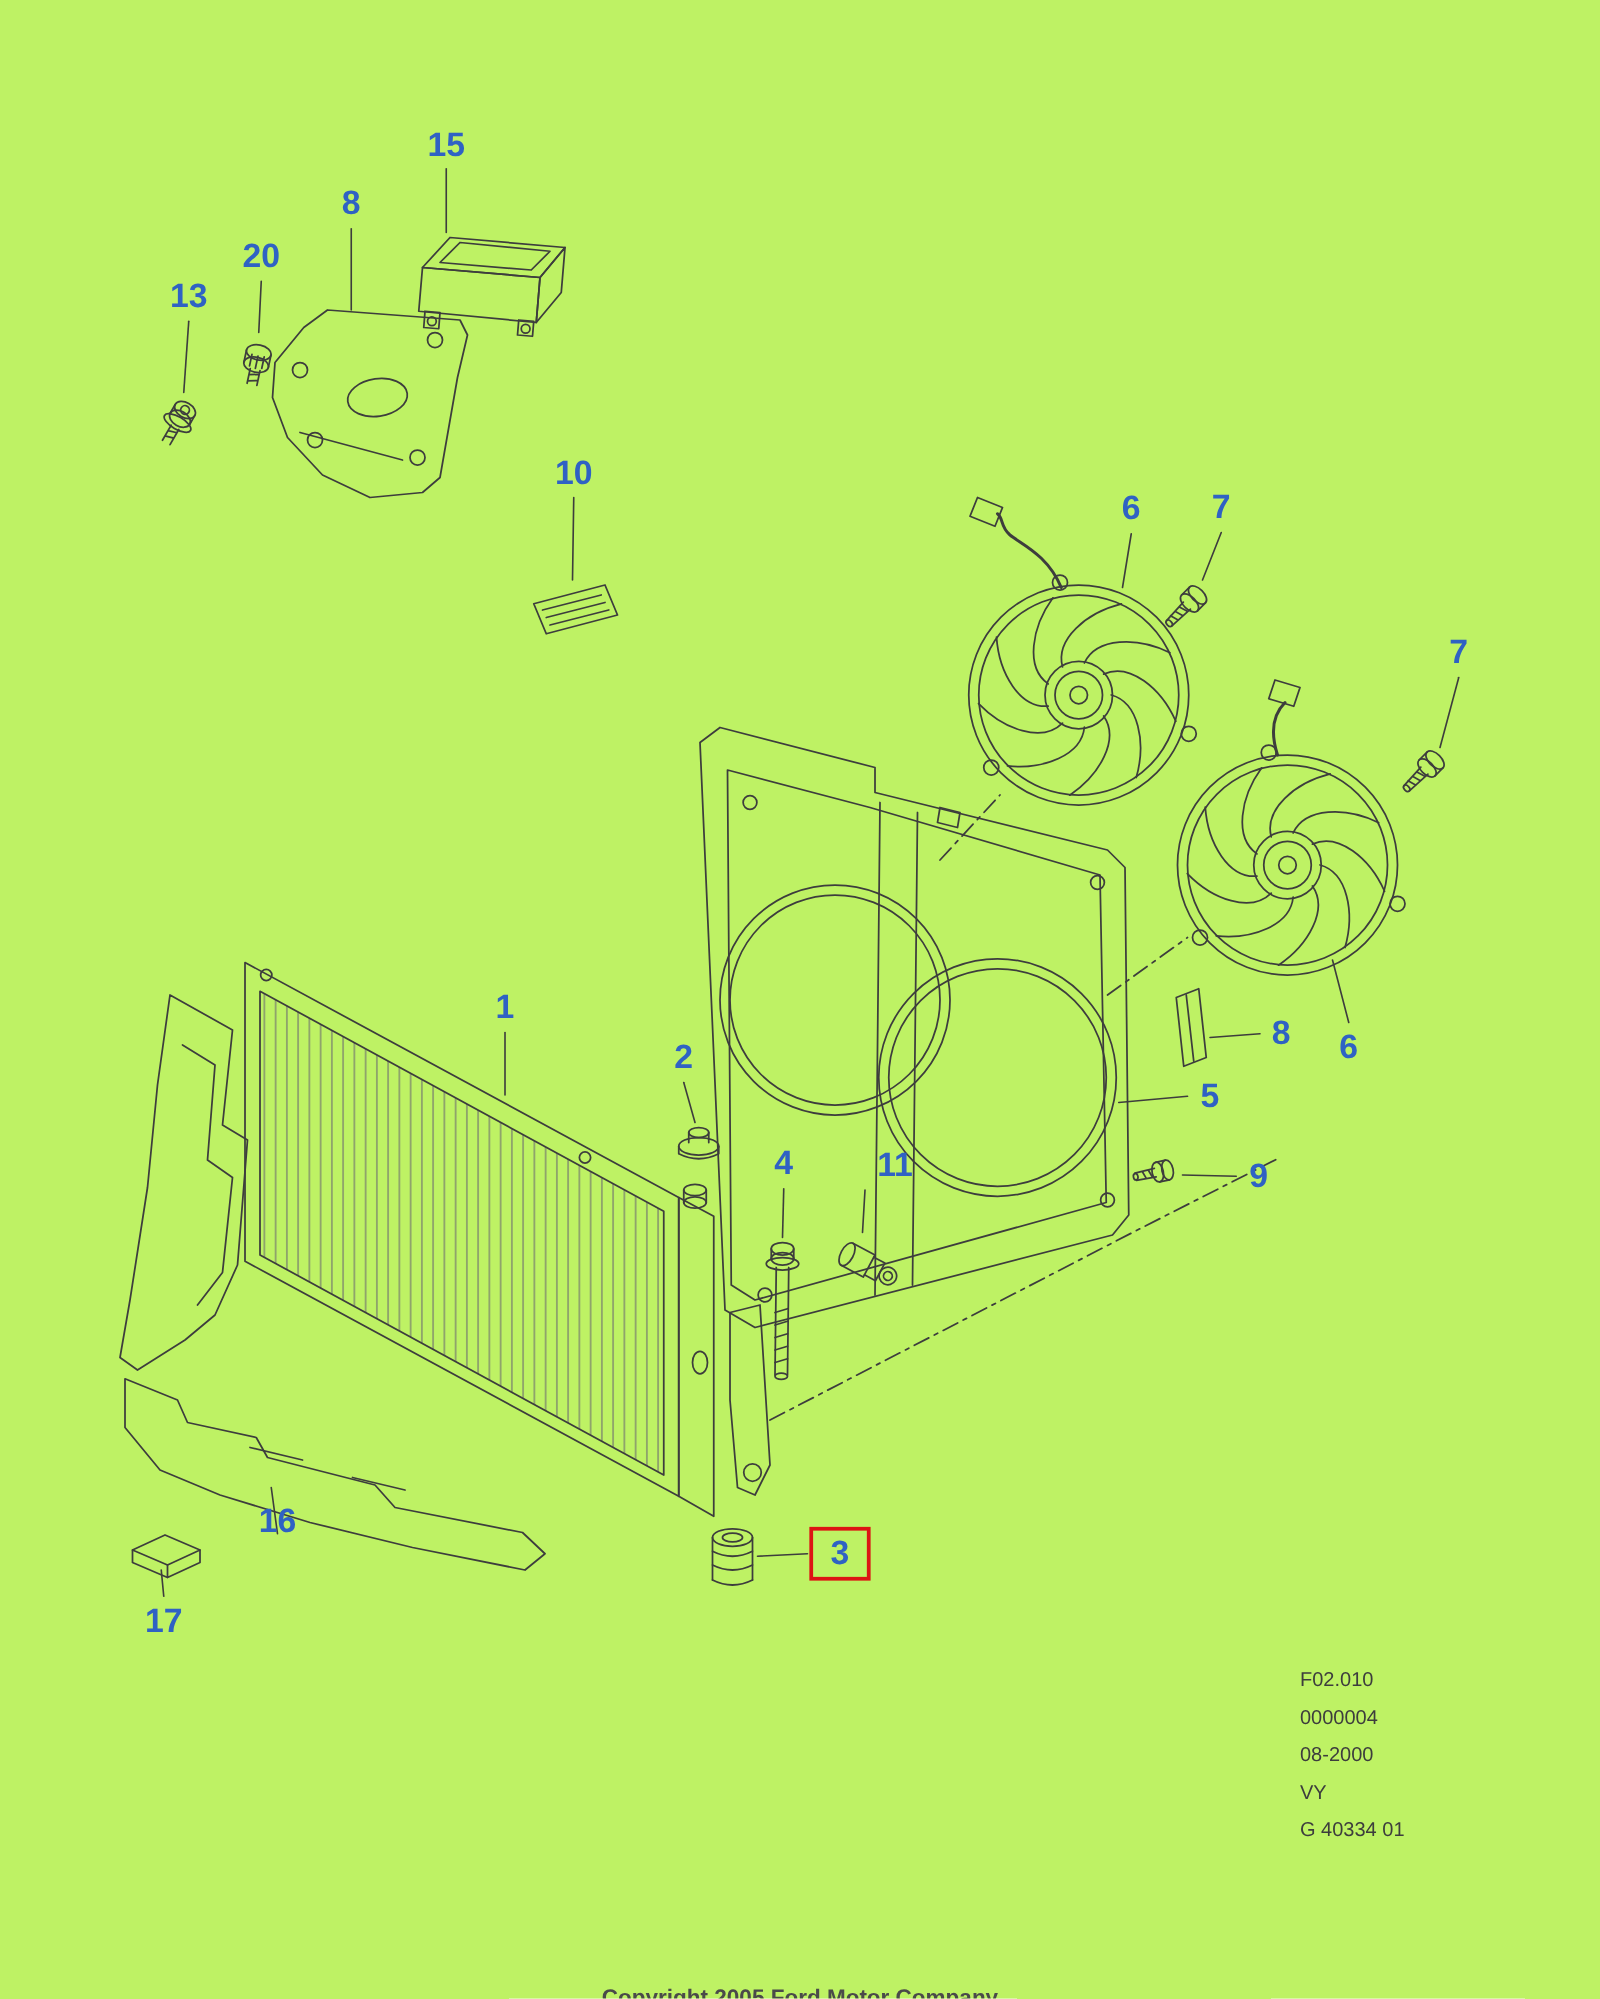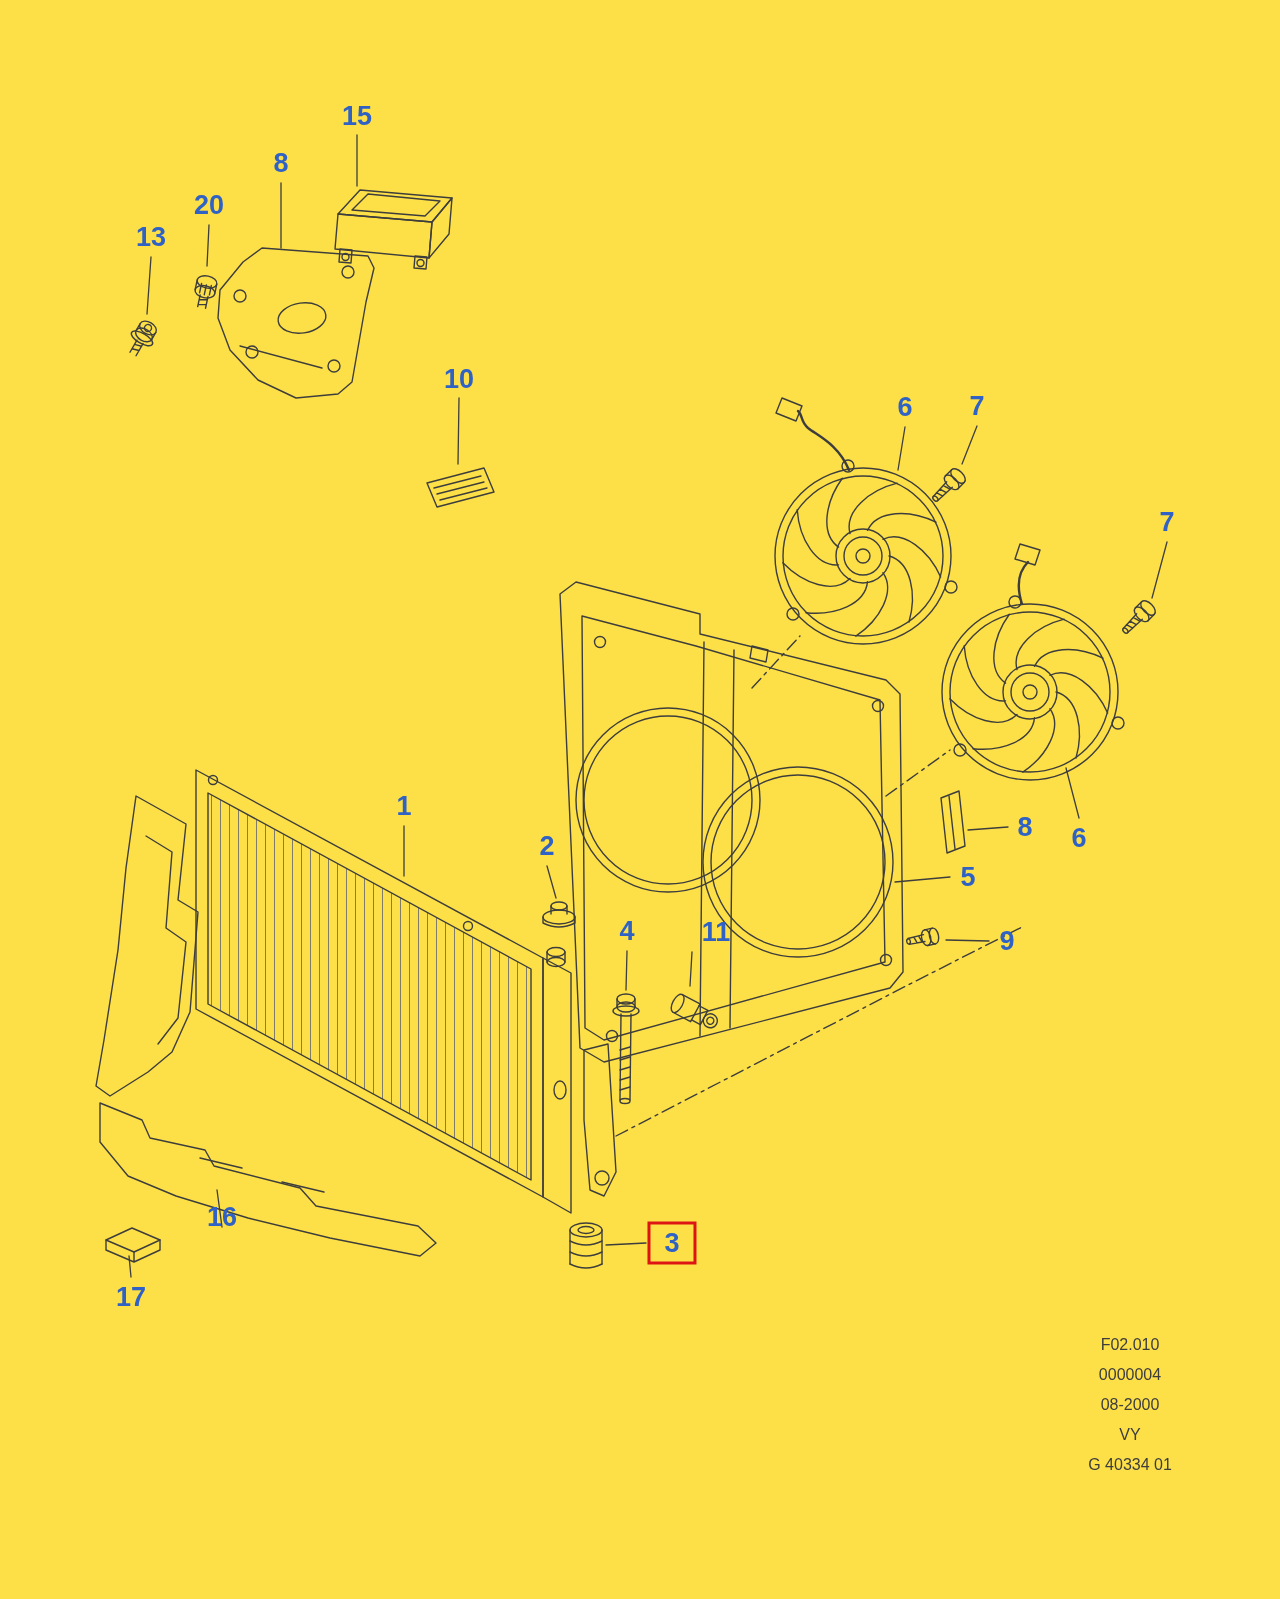--- a/index.html
+++ b/index.html
@@ -1,27 +1,27 @@
 <!DOCTYPE html>
 <html><head>
 <meta charset="utf-8">
 <style>
   * { margin:0; padding:0; box-sizing:border-box; }
   html,body { background:#ffffff; font-family:"Liberation Sans", sans-serif; }
-  .stage { position:relative; width:1280px; height:1599px; background:#fde047; overflow:hidden; }
+  .stage { position:relative; width:1280px; height:1599px; background:#bef264; overflow:hidden; }
   svg.diagram { position:absolute; left:0; top:0; }
   .callout {
     position:absolute; transform:translate(-50%,-50%);
     color:#2f62c4; font-weight:700; font-size:27px; line-height:1;
     white-space:nowrap; user-select:none;
   }
   .callout.hl { border:3px solid #dd1414; padding:5px 14px; }
   .info-block {
     position:absolute; left:1040px; top:1330px; width:180px;
-    text-align:center; font-size:16px; line-height:30px; color:#3d3d3d;
+    font-size:16px; line-height:30px; color:#3d3d3d;
   }
   .footer {
     position:absolute; left:0; right:0; bottom:0; height:12px; overflow:hidden;
     text-align:center; font-weight:700; font-size:18px; line-height:22px; color:#4a4a4a;
   }
 </style>
 </head>
 <body>
 
 <div class="stage">
@@ -281,14 +281,15 @@
   <span class="callout" style="left:131px;top:1297px">17</span>
 
   <div class="info-block">
     <div>F02.010</div>
     <div>0000004</div>
     <div>08-2000</div>
     <div>VY</div>
     <div>G 40334 01</div>
   </div>
 
+  <div class="footer">Copyright 2005 Ford Motor Company</div>
 
 </div>
 
 </body></html>

